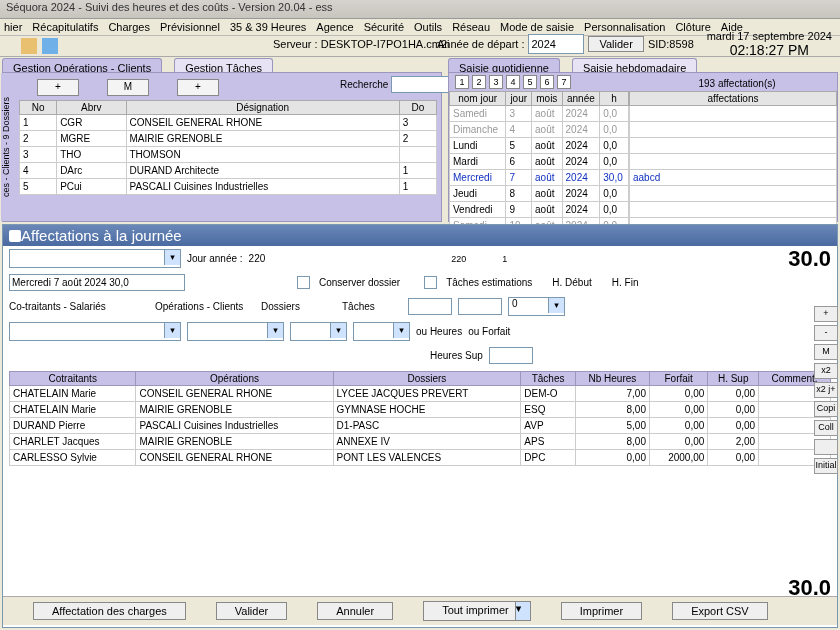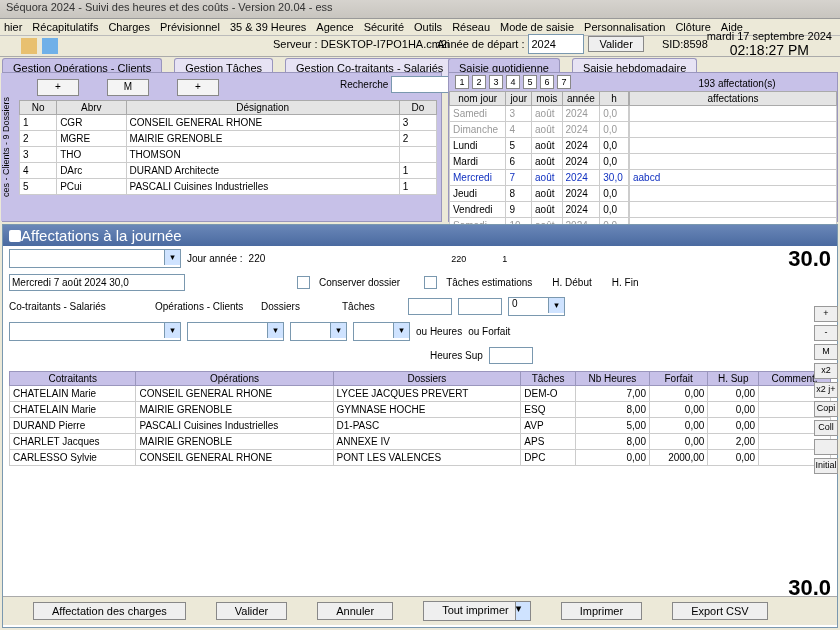--- a/index.html
+++ b/index.html
@@ -80,32 +80,31 @@
   </div>
 <div class="toolbar">
   <span class="ticon" style="background:#e8c070"></span>
   <span class="ticon" style="background:#70b0e8"></span>
   <span class="srv">Serveur : DESKTOP-I7PO1HA.cm2i</span>
 </div>
 <div class="topctrl">
   <span>Année de départ :</span>
   <input type="text" value="2024" style="">
   <span class="btn">Valider</span>
-  <span style="margin-left:14px">SID:8598</span>
+  <span style="margin-left:0">SID:8598</span>
 </div>
 <div class="datebox">
   <div>mardi 17 septembre 2024</div>
   <div class="tm">02:18:27 PM</div>
 </div>
 
 <div style="position:absolute;top:56px;left:2px">
   <div class="tabs" id="ltabs">
       <div class="tab active">Gestion Opérations - Clients</div>
       <div class="tab">Gestion Tâches</div>
-      <div class="tab">Gestion Co-traitants - Salariés</div>
     </div>
 </div>
 <div class="leftpanel">
   <div class="sidelabel">ces - Clients - 9 Dossiers</div>
   <div class="lp-inner">
     <div class="btnrow" id="btnrow">
         <div class="sbtn">+</div>
         <div class="sbtn">M</div>
         <div class="sbtn">+</div>
       </div>

